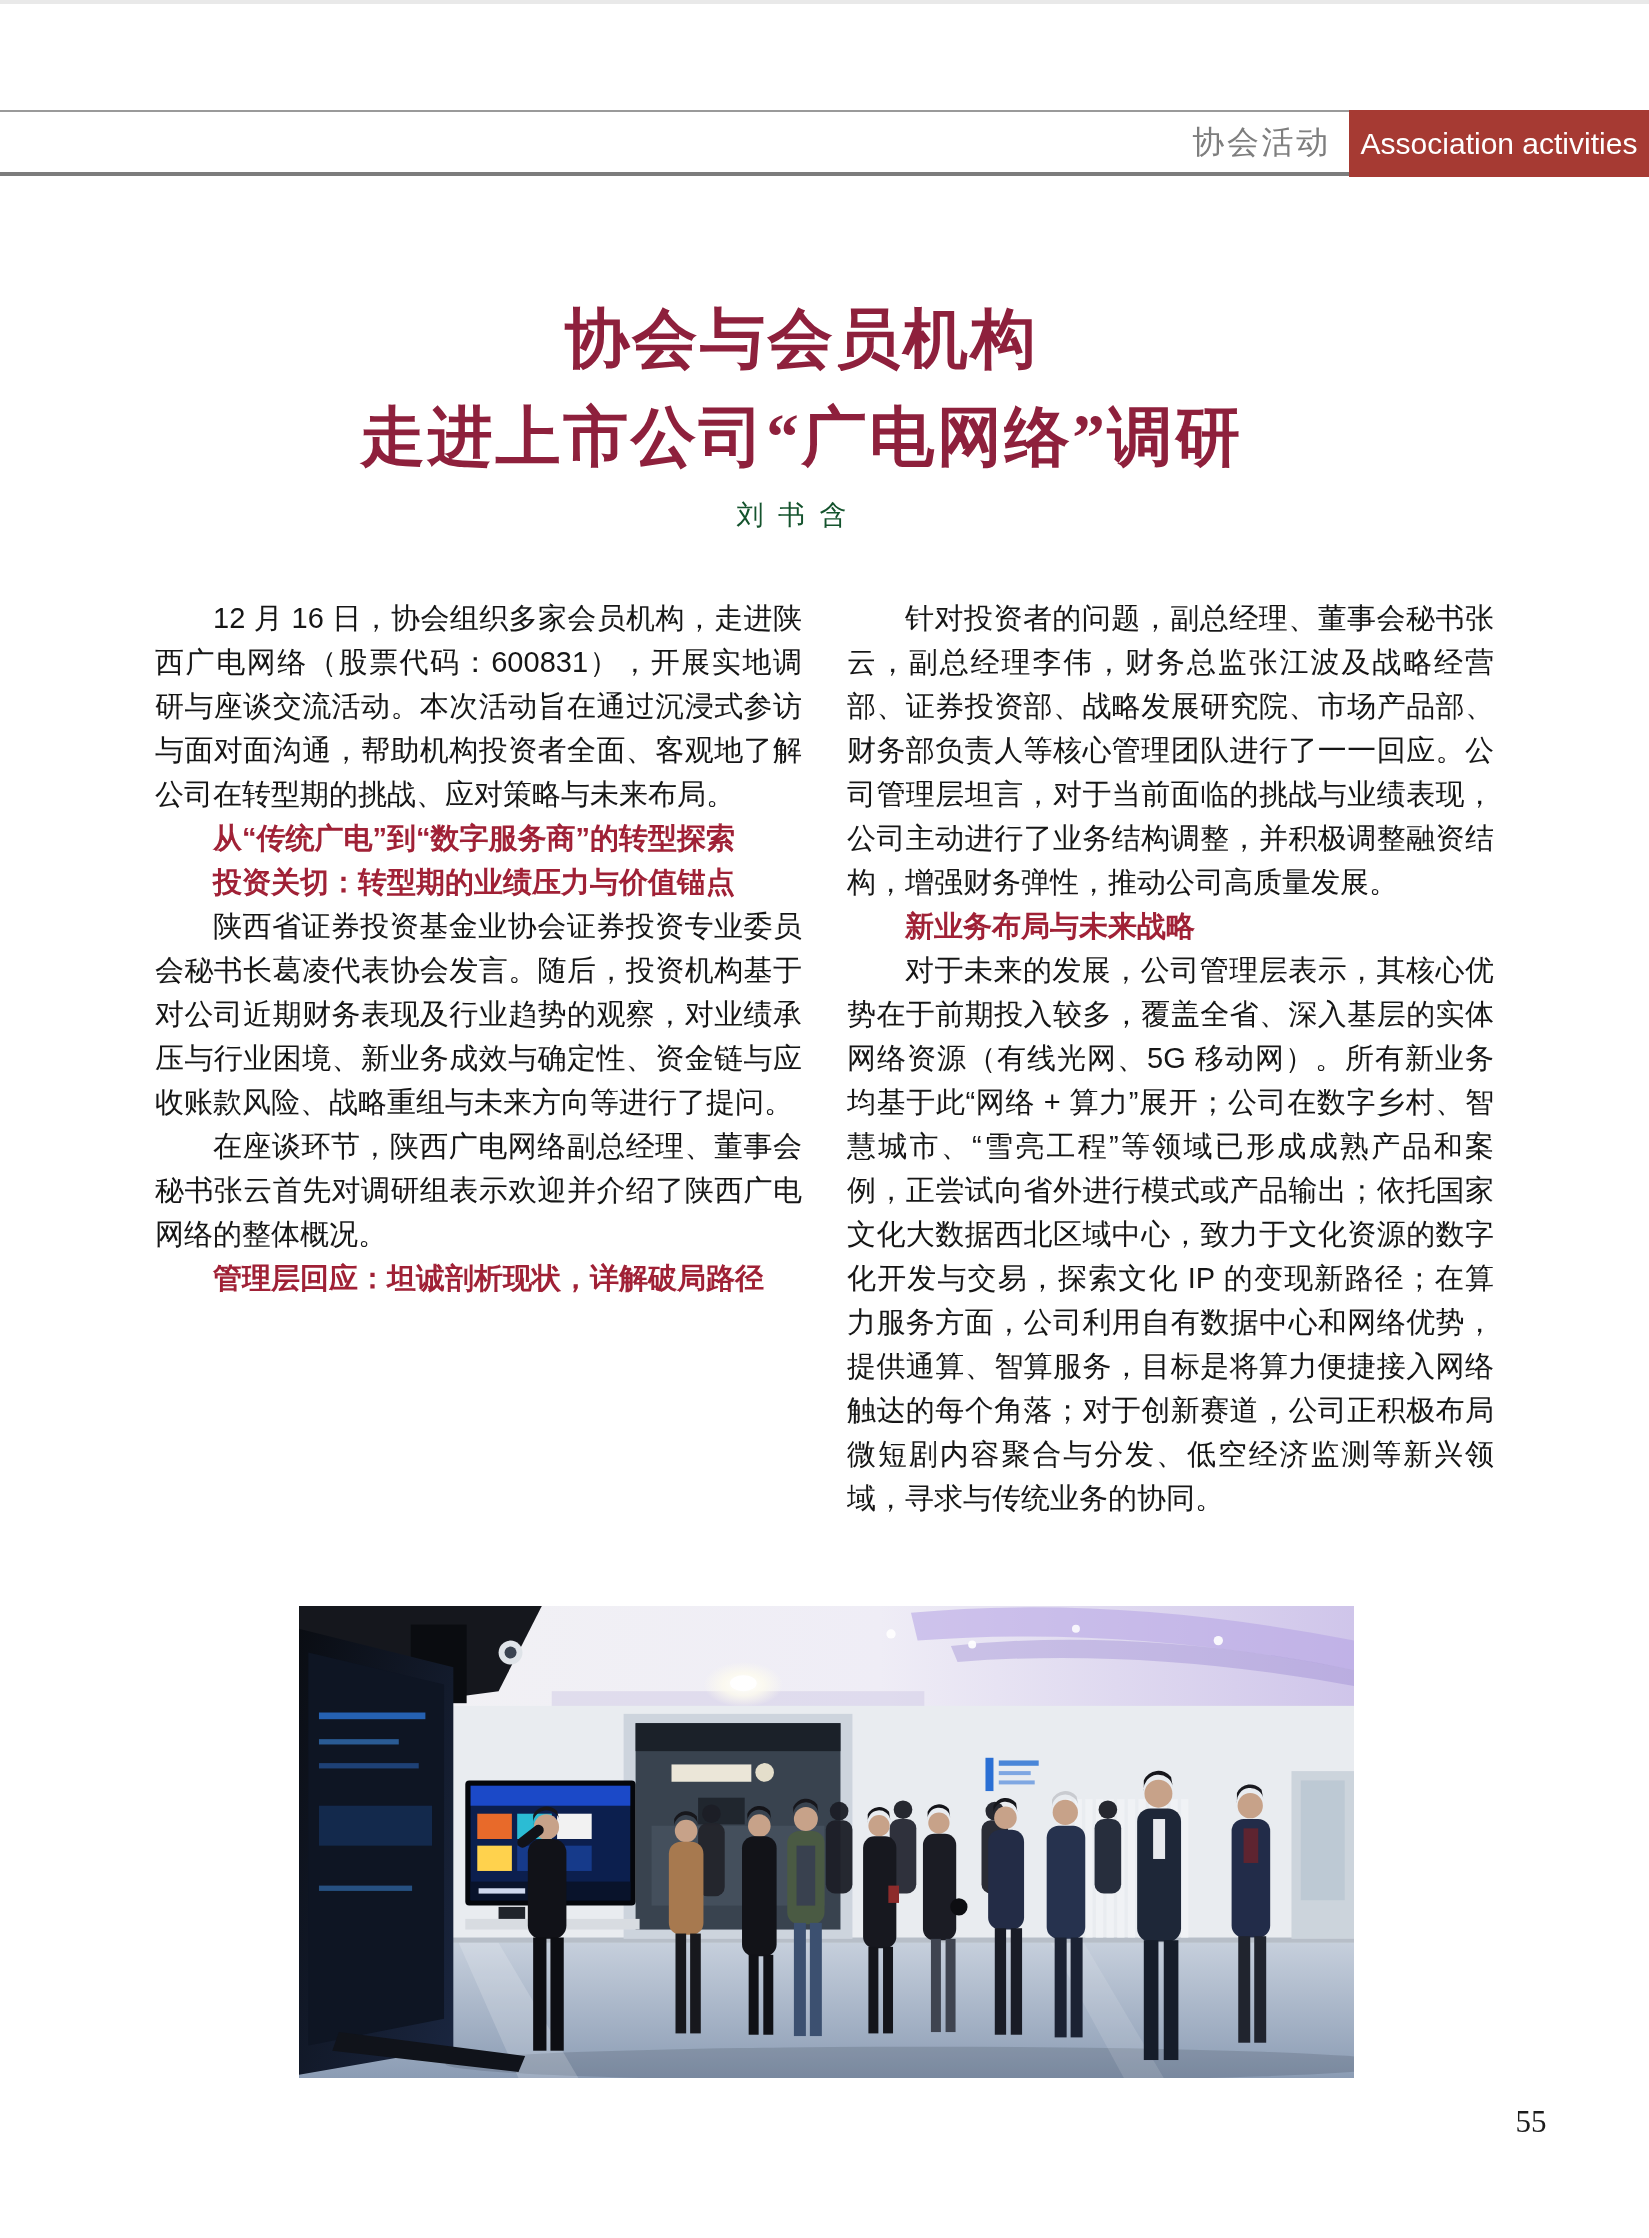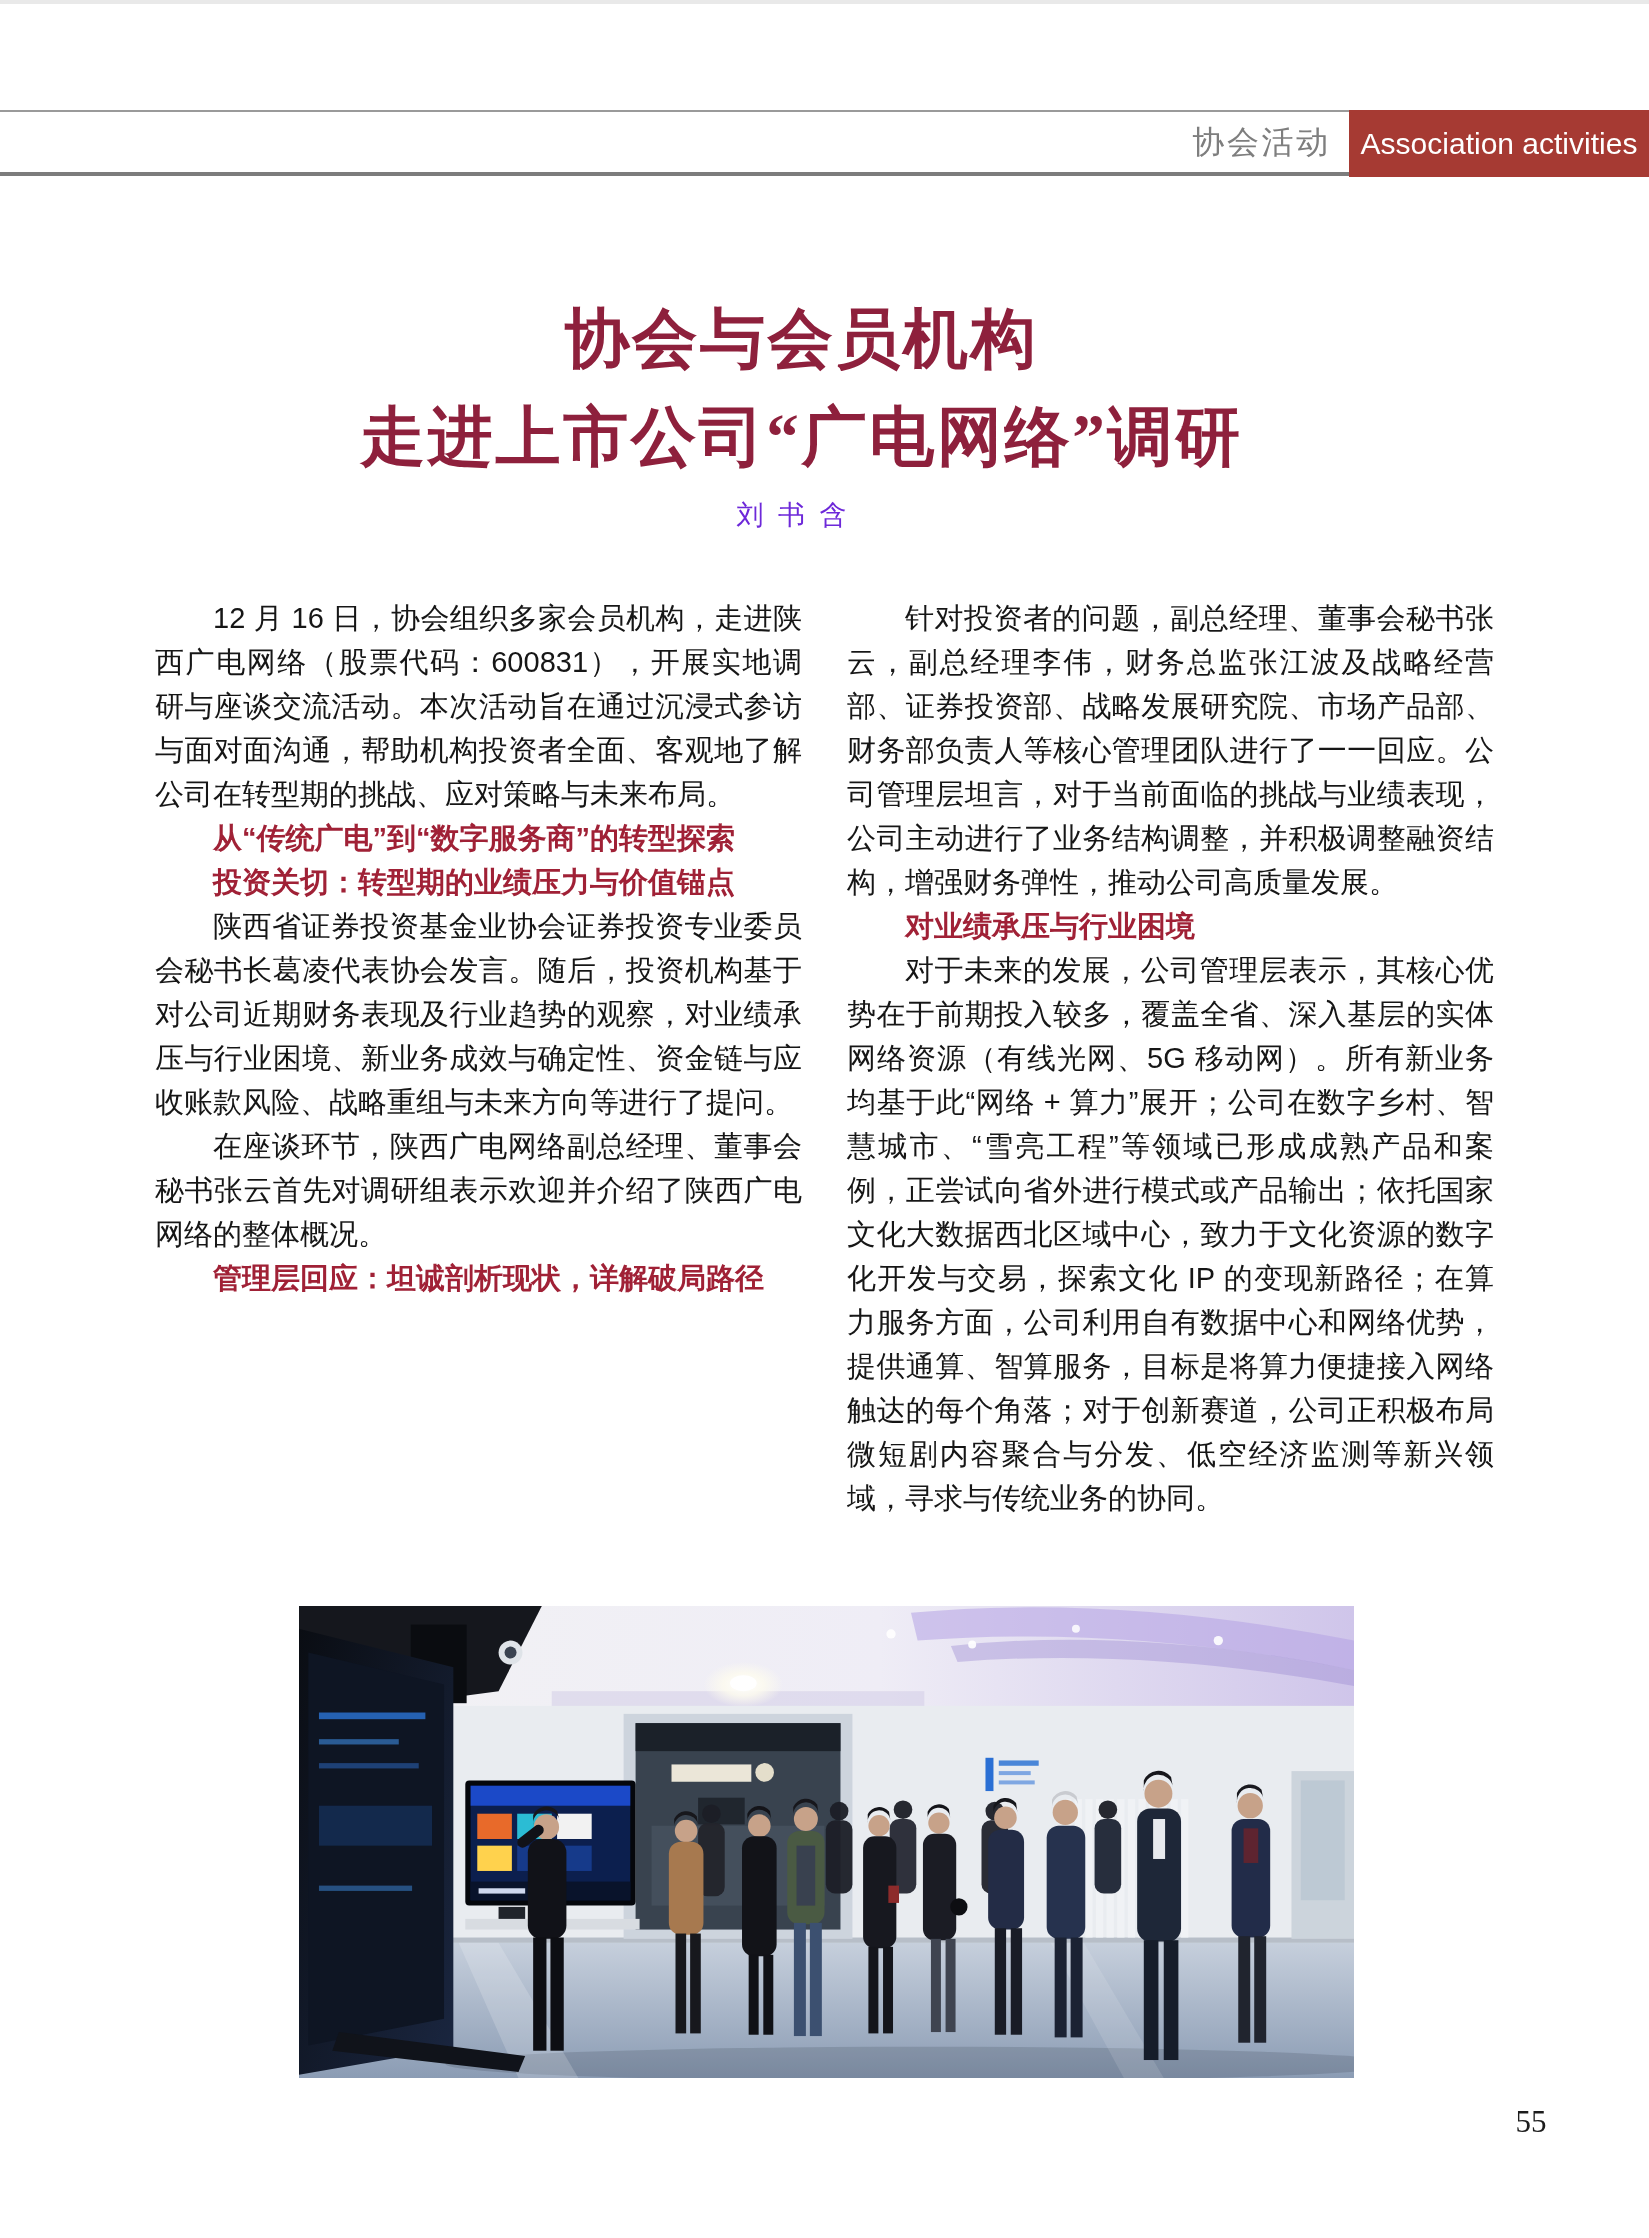--- a/index.html
+++ b/index.html
@@ -41,21 +41,21 @@
     text-align:center;
     font-family:"Liberation Serif","DejaVu Serif",serif;
     color:var(--title-red,#8e203c);
     font-weight:bold;
   }
   .title-line{font-size:65px;line-height:98px;letter-spacing:2.7px;white-space:nowrap;}
   .author{
     position:absolute;left:122px;top:493px;width:1339px;
     text-align:center;
     font-family:Liberation Serif, serif;
-    font-size:27px;color:#6d28d9;
+    font-size:27px;color:#14532d;
     letter-spacing:14.6px;text-indent:14.6px;
   }
   
   .col{
     position:absolute;top:592px;width:647px;
     font-size:29px;line-height:44px;color:var(--body-ink,#161616);
     text-align:justify;
   }
   .col-left{left:155px;}
   .col-right{left:847px;}
@@ -99,21 +99,21 @@
   <div class="col col-left" id="col-left">
       <div class="para">12 月 16 日，协会组织多家会员机构，走进陕西广电网络（股票代码：600831），开展实地调研与座谈交流活动。本次活动旨在通过沉浸式参访与面对面沟通，帮助机构投资者全面、客观地了解公司在转型期的挑战、应对策略与未来布局。</div>
       <div class="sub">从“传统广电”到“数字服务商”的转型探索</div>
       <div class="sub">投资关切：转型期的业绩压力与价值锚点</div>
       <div class="para">陕西省证券投资基金业协会证券投资专业委员会秘书长葛凌代表协会发言。随后，投资机构基于对公司近期财务表现及行业趋势的观察，对业绩承压与行业困境、新业务成效与确定性、资金链与应收账款风险、战略重组与未来方向等进行了提问。</div>
       <div class="para">在座谈环节，陕西广电网络副总经理、董事会秘书张云首先对调研组表示欢迎并介绍了陕西广电网络的整体概况。</div>
       <div class="sub">管理层回应：坦诚剖析现状，详解破局路径</div>
     </div>
   <div class="col col-right" id="col-right">
       <div class="para">针对投资者的问题，副总经理、董事会秘书张云，副总经理李伟，财务总监张江波及战略经营部、证券投资部、战略发展研究院、市场产品部、财务部负责人等核心管理团队进行了一一回应。公司管理层坦言，对于当前面临的挑战与业绩表现，公司主动进行了业务结构调整，并积极调整融资结构，增强财务弹性，推动公司高质量发展。</div>
-      <div class="sub">对业绩承压与行业困境</div>
+      <div class="sub">新业务布局与未来战略</div>
       <div class="para">对于未来的发展，公司管理层表示，其核心优势在于前期投入较多，覆盖全省、深入基层的实体网络资源（有线光网、5G 移动网）。所有新业务均基于此“网络 + 算力”展开；公司在数字乡村、智慧城市、“雪亮工程”等领域已形成成熟产品和案例，正尝试向省外进行模式或产品输出；依托国家文化大数据西北区域中心，致力于文化资源的数字化开发与交易，探索文化 IP 的变现新路径；在算力服务方面，公司利用自有数据中心和网络优势，提供通算、智算服务，目标是将算力便捷接入网络触达的每个角落；对于创新赛道，公司正积极布局微短剧内容聚合与分发、低空经济监测等新兴领域，寻求与传统业务的协同。</div>
     </div>
 
   <figure class="photo">
     <svg viewBox="0 0 1586 709" preserveAspectRatio="none">
       <defs>
         <linearGradient id="ceilG" x1="0" y1="0" x2="1" y2="0">
           <stop offset="0" stop-color="#f2f2f4"></stop>
           <stop offset="0.55" stop-color="#efedf6"></stop>
           <stop offset="1" stop-color="#cfc5ea"></stop>

